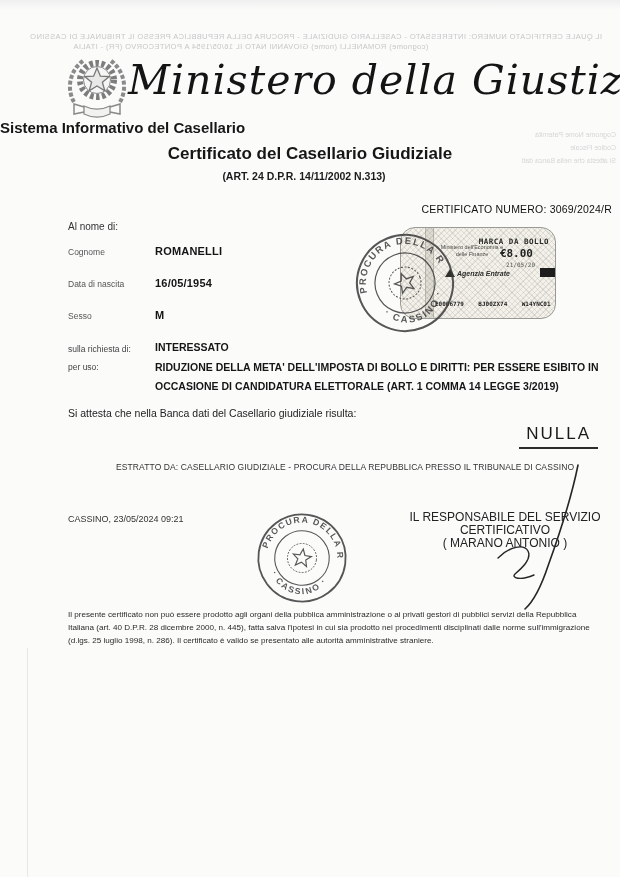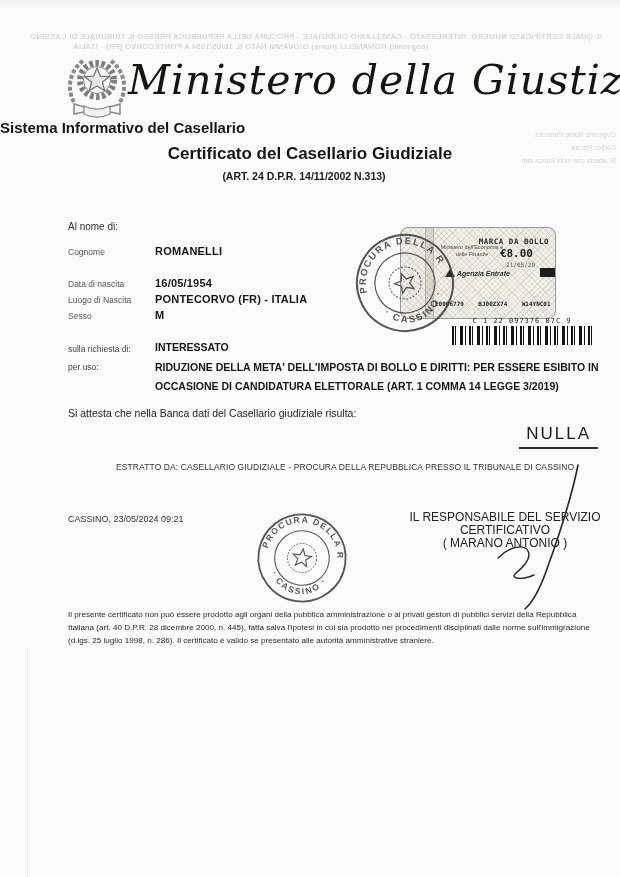--- a/index.html
+++ b/index.html
@@ -33,21 +33,21 @@
   .sub3 { position:absolute; left:0; top:170px; width:608px; text-align:center; font-size:10.5px; font-weight:bold; color:#1b1b1b; }
   .cert-num { position:absolute; right:8px; top:203px; font-size:10.5px; color:#111; letter-spacing:.2px; }
   
   .al-nome { position:absolute; left:68px; top:221px; font-size:10px; color:#333; }
   .field-row { position:absolute; left:68px; white-space:nowrap; }
   .field-label { display:inline-block; width:87px; font-size:8.5px; color:#555; vertical-align:baseline; }
   .field-value { font-size:11px; font-weight:bold; color:#141414; letter-spacing:.2px; }
   
   .bollo {
     position:absolute; left:400px; top:227px; width:156px; height:92px;
-    border:1px solid #9a9a94; border-radius:8px;
+    border:1px solid #9a9a94; border-radius:15px;
     background-color:#f3f1ea;
     background-image:
       repeating-linear-gradient(45deg, rgba(140,140,128,.20) 0 1px, transparent 1px 4px),
       repeating-linear-gradient(-45deg, rgba(140,140,128,.20) 0 1px, transparent 1px 4px);
     overflow:hidden;
   }
   .bollo-stripe { position:absolute; left:24px; top:0; width:9px; height:92px; background:rgba(120,120,105,.18); border-left:1px solid rgba(110,110,95,.3); border-right:1px solid rgba(110,110,95,.3);}
   .bollo-min { position:absolute; left:36px; top:16px; width:70px; font-size:5.5px; line-height:7px; color:#4a4a46; text-align:center; }
   .bollo-title { position:absolute; right:6px; top:9px; font-size:7.5px; font-weight:bold; color:#2b2b28; letter-spacing:.5px; font-family:"DejaVu Sans Mono", monospace; }
   .bollo-amount { position:absolute; right:22px; top:19px; font-size:11px; font-weight:bold; color:#222; font-family:"DejaVu Sans Mono", monospace; }
@@ -106,54 +106,48 @@
     <path d="M37,18 L40.4,26.2 L49.2,26.6 L42.4,32.2 L44.8,40.8 L37,36 L29.2,40.8 L31.6,32.2 L24.8,26.6 L33.6,26.2 Z" fill="#e8e8e6" stroke="#777" stroke-width="1.3"></path>
     <path d="M14,54 L34,60 L14,64 Z" fill="none" stroke="#8a8a8a" stroke-width="1.5"></path>
     <path d="M60,54 L40,60 L60,64 Z" fill="none" stroke="#8a8a8a" stroke-width="1.5"></path>
     <path d="M24,56 C32,60 42,60 50,56 L50,64 C42,68 32,68 24,64 Z" fill="#f2f2f0" stroke="#8a8a8a" stroke-width="1.3"></path>
   </svg>
 
   <div class="ministry-title">Ministero della Giustizia</div>
   <div class="sub1">Sistema Informativo del Casellario</div>
   <div class="sub2">Certificato del Casellario Giudiziale</div>
   <div class="sub3">(ART. 24 D.P.R. 14/11/2002 N.313)</div>
+  <div class="cert-num">CERTIFICATO NUMERO: 3069/2024/R</div>
 
   <div class="al-nome">Al nome di:</div>
   <div class="field-row" style="top:241px">
     <span class="field-label">Cognome</span><span class="field-value">ROMANELLI</span>
   </div>
   <div class="field-row" style="top:273px">
     <span class="field-label">Data di nascita</span><span class="field-value">16/05/1954</span>
-  </div>
-  <div class="field-row" style="top:289px">
-    <span class="field-label">Luogo di Nascita</span><span class="field-value">PONTECORVO (FR) - ITALIA</span>
   </div>
   <div class="field-row" style="top:305px">
     <span class="field-label">Sesso</span><span class="field-value">M</span>
   </div>
 
   <div class="bollo">
     <div class="bollo-stripe"></div>
     <div class="bollo-min">Ministero dell'Economia e delle Finanze</div>
     <div class="bollo-title">MARCA DA BOLLO</div>
     <div class="bollo-amount">€8.00</div>
     <div class="bollo-date">21/05/20</div>
     <div class="bollo-black"></div>
     <div class="agenzia"><span class="tri"></span><span>Agenzia Entrate</span></div>
     <div class="matrix">
       <div>E0006779    BJ00ZX74    W14YNC01</div>
       
       
       
     </div>
   </div>
-  <div class="barcode">
-    <div class="barcode-text">C 1 22 097376 07C 9</div>
-    <div class="barcode-bars"></div>
-  </div>
 
   <svg class="stamp stamp1" width="110" height="110" viewBox="-55 -55 110 110">
     <circle r="48" fill="none" stroke="#3a3a3a" stroke-width="2"></circle>
     <circle r="30" fill="none" stroke="#3a3a3a" stroke-width="1.2"></circle>
     <defs>
       <path id="arcTop1" d="M -39,0 A 39,39 0 1 1 39,0"></path>
       <path id="arcBot1" d="M -34,6 A 34,34 0 0 0 34,6"></path>
     </defs>
     <text font-size="9.5" font-weight="bold" fill="#3a3a3a" letter-spacing="1.5" font-family="Liberation Sans, sans-serif">
       <textPath href="#arcTop1" startOffset="4%">PROCURA DELLA REPUBBLICA</textPath>

